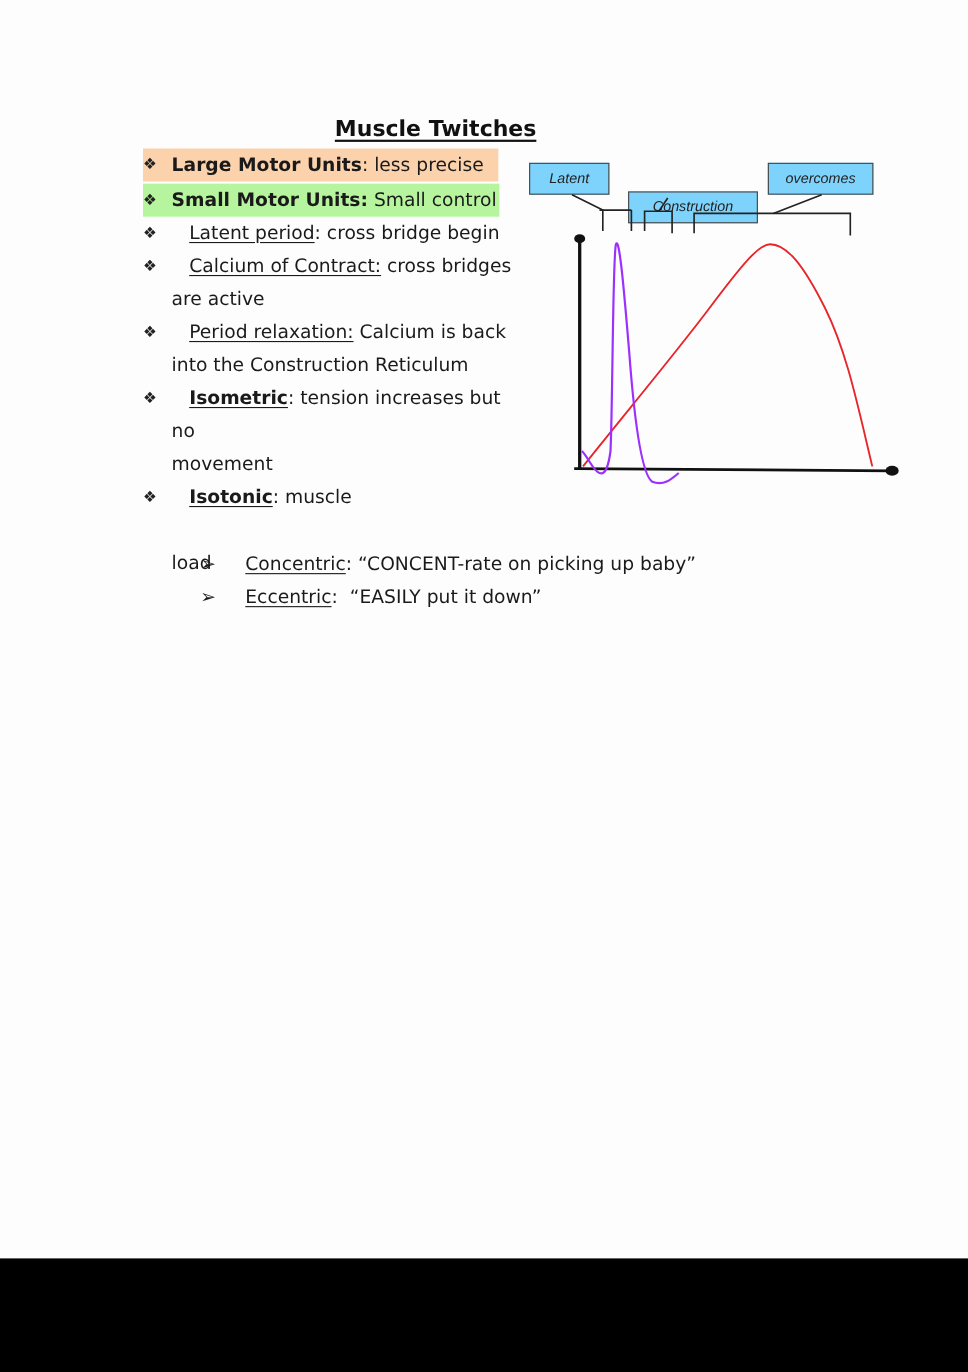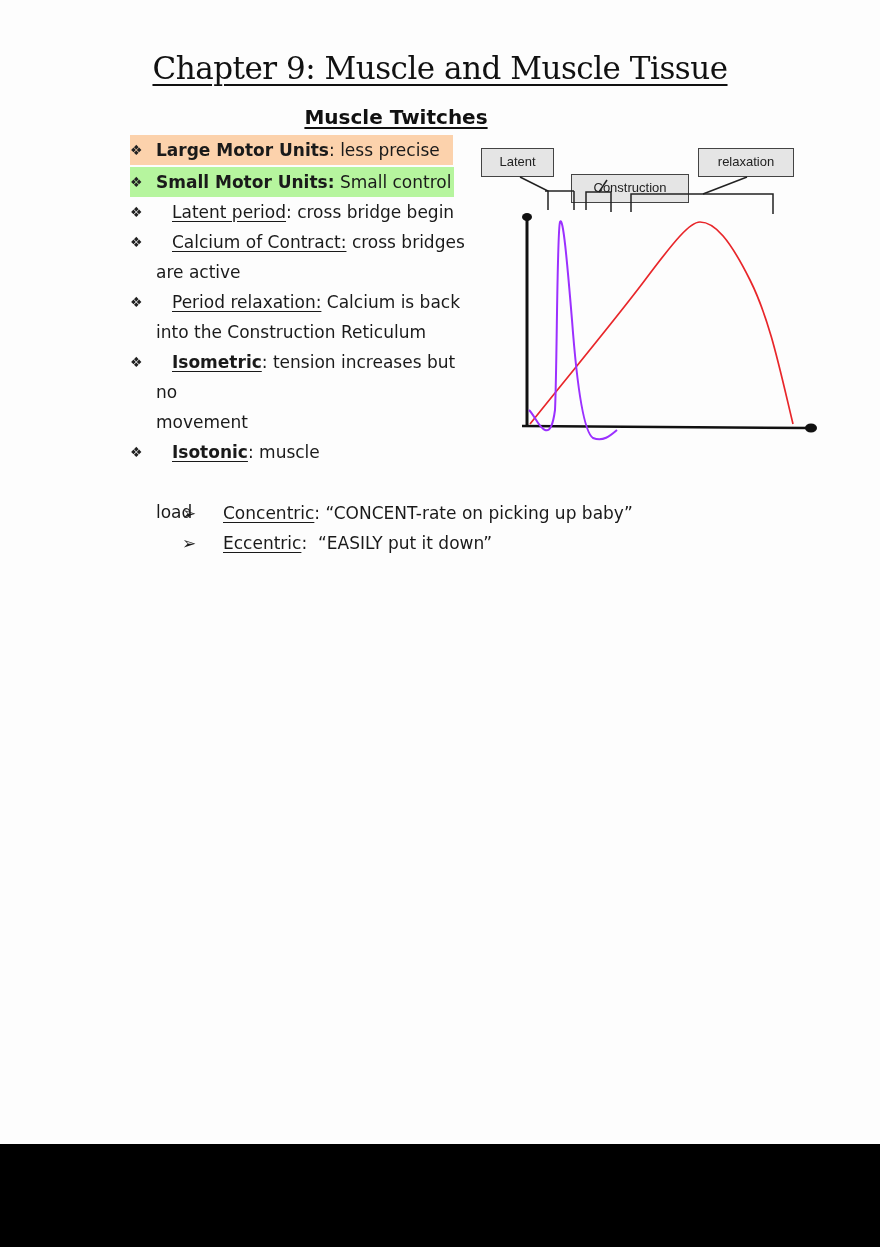--- a/index.html
+++ b/index.html
@@ -12,27 +12,26 @@
   .list { position:absolute; left:130px; top:135px; width:340px; font-size:17px; color:#1a1a1a; line-height:30px; }
   .item { position:relative; padding-left:26px; }
   .bullet { position:absolute; left:0; top:0; font-size:14px; color:#222; }
   .hl { display:inline-block; }
   .hl-orange { background:#fcd2ac; width:297px; margin-left:-26px; padding-left:26px; margin-bottom:2px; }
   .hl-green { background:#b6f59e; width:298px; margin-left:-26px; padding-left:26px; }
   u { text-underline-offset:3px;margin-left:16px; }
   .sub { position:absolute; left:182px; font-size:17px; color:#1a1a1a; line-height:30px; }
   .sub .arrow { display:inline-block; width:25px; }
   .figure { position:absolute; left:475px; top:140px; width:350px; height:310px; }
-  .lab { position:absolute; border:1.5px solid #444; background:#e5e5e5; font-family:"Liberation Sans", sans-serif; font-size:13px; color:#222; text-align:center; line-height:26px; height:27px; }
+  .lab { position:absolute; border:1.5px solid #444; background:#7dd3fc; font-family:"Liberation Sans", sans-serif; font-size:13px; color:#222; text-align:center; line-height:26px; height:27px;font-style:italic; }
 </style>
 </head>
 <body>
 
 <div class="page">
-  <div class="title"><span>Chapter 9: Muscle and Muscle Tissue</span></div>
   <div class="subtitle"><span>Muscle Twitches</span></div>
 
   <div class="list">
     <div class="item">
       <span class="hl hl-orange">
         <span class="bullet" style="left:0">❖</span><b>Large Motor Units</b><span>: </span><span>less precise</span>
       </span>
     </div>
     <div class="item">
       <span class="hl hl-green">
@@ -59,21 +58,21 @@
   <div class="sub" style="top:498px">
     <span class="arrow">➢</span><u>Concentric</u><span>: </span><span>“CONCENT-rate on picking up baby”</span>
   </div>
   <div class="sub" style="top:528px">
     <span class="arrow">➢</span><u>Eccentric</u><span style="white-space:pre">:  </span><span>“EASILY put it down”</span>
   </div>
 
   <div class="figure">
     <div class="lab" style="left:6px; top:8px; width:71px;">Latent</div>
     <div class="lab" style="left:96px; top:10px; width:116px;margin-top:24px;">Construction</div>
-    <div class="lab" style="left:223px; top:8px; width:94px;">relaxation</div>
+    <div class="lab" style="left:223px; top:8px; width:94px;">overcomes</div>
     <svg width="350" height="310" style="position:absolute;left:0;top:0">
       <g stroke="#222" stroke-width="1.5" fill="none">
         <polyline points="45,37 73,51 73,70"></polyline>
         <polyline points="73,51 73,51"></polyline>
         <polyline points="99,51 99,70"></polyline>
         <polyline points="132,40 124,52"></polyline>
         <polyline points="111,70 111,52 136,52 136,72"></polyline>
         <polyline points="70,51 99,51"></polyline>
         <polyline points="272,37 228,54"></polyline>
         <polyline points="156,72 156,54 298,54 298,74"></polyline>

